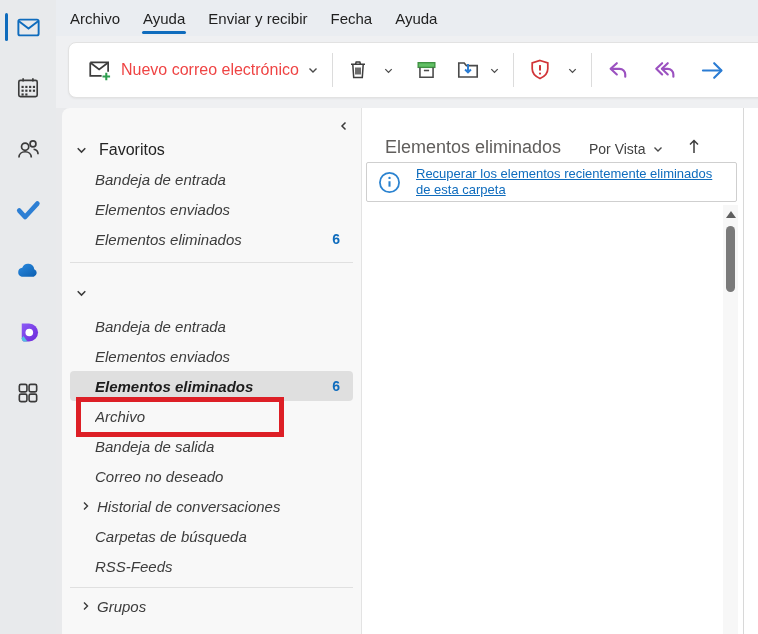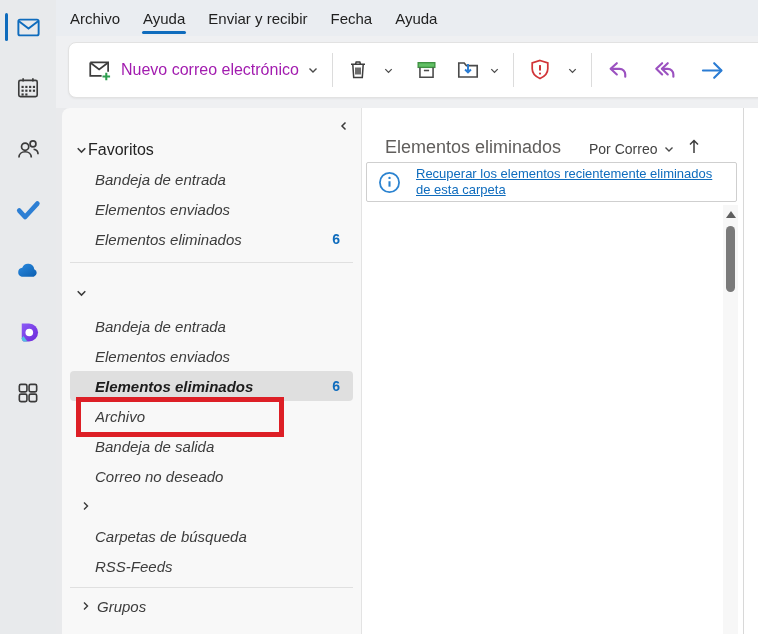--- a/index.html
+++ b/index.html
@@ -24,32 +24,32 @@
   .tab { margin-right:21px; font-size:15px; color:#1f1f1f; position:relative; padding:2px 1px; cursor:pointer; white-space:nowrap; }
   .tab.active::after { content:""; position:absolute; left:0; right:0; bottom:-5px; height:3px;
                        border-radius:2px; background:#0f6cbd; }
 
   
   #ribbonstrip { position:absolute; left:56px; top:36px; width:702px; height:72px; background:#eff0f2; }
   #ribbon { position:absolute; left:12px; top:6px; right:-12px; height:56px; background:#ffffff;
             border:1px solid #e2e2e2; border-radius:8px; box-shadow:0 1px 2px rgba(0,0,0,.05);
             display:flex; align-items:center; padding:0 8px 0 18px; }
   .rbtn { display:flex; align-items:center; gap:8px; cursor:pointer; }
-  .rlabel { font-size:16px; color:#a21caf; white-space:nowrap; }
+  .rlabel { font-size:16px; color:#ef4444; white-space:nowrap; }
   .vdiv { width:1px; height:34px; background:#dcdcdc; margin:0 13px; flex:0 0 1px; }
   .chev { display:flex; align-items:center; cursor:pointer; }
 
   
   #content { position:absolute; left:56px; top:108px; width:702px; height:526px; background:#e9eaec; }
 
   
   #folderpane { position:absolute; left:6px; top:0; width:300px; height:526px; background:#f8f8f8;
                 border-top-left-radius:8px; border-right:1px solid #e3e3e3; overflow:hidden; }
   .collapse { position:absolute; top:8px; right:9px; cursor:pointer; padding:2px; }
-  .fsect { display:flex; align-items:center; gap:0; padding-left:13px; margin-top:28px; height:28px;
+  .fsect { display:flex; align-items:center; gap:11px; padding-left:13px; margin-top:28px; height:28px;
            font-size:16px; color:#242424; cursor:pointer; }
   .acct-chevron { padding-left:13px; margin-top:18px; height:24px; display:flex; align-items:center; cursor:pointer; }
   .frows { margin-top:0; }
   .frows.acct { margin-top:6px; }
   .frow { display:flex; align-items:center; height:30px; margin:0 8px; padding:0 13px 0 25px;
           border-radius:4px; font-size:15px; color:#3c3c3c; cursor:pointer; }
   .frow.expandable { padding-left:10px; gap:5px; }
   .frow.groups { height:24px; margin-top:6px; }
   .fr-label { flex:1; white-space:nowrap; overflow:hidden;font-style:italic; }
   .fr-count { font-size:14px; color:#0f6cbd; }
@@ -313,20 +313,21 @@
         <div class="frow">
           <span class="fr-label">Bandeja de salida</span>
         </div>
         <div class="frow">
           <span class="fr-label">Correo no deseado</span>
         </div>
         <div class="frow expandable">
           <svg width="12" height="12" viewBox="0 0 12 12">
               <path d="M4 2.5 L7.5 6 L4 9.5" stroke="#3a3a3a" stroke-width="1.4" fill="none"></path>
             </svg>
+          <span class="fr-label">Historial de conversaciones</span>
         </div>
         <div class="frow">
           <span class="fr-label">Carpetas de búsqueda</span>
         </div>
         <div class="frow">
           <span class="fr-label">RSS-Feeds</span>
         </div>
       </div>
 
       <div class="fdivider second"></div>
@@ -338,21 +339,21 @@
         <span class="fr-label">Grupos</span>
       </div>
 
       <div class="red-box"></div>
     </section>
 
     <section id="messagepane">
       <div class="mp-title">Elementos eliminados</div>
 
       <div class="mp-sort">
-        <span>Por Correo</span>
+        <span>Por Vista</span>
         <svg width="12" height="12" viewBox="0 0 12 12">
             <path d="M2.5 4.5 l3.5 3.5 3.5-3.5" stroke="#4a4a4a" stroke-width="1.4" fill="none"></path>
           </svg>
       </div>
 
       <div class="mp-up">
         <svg width="14" height="19" viewBox="0 0 14 19" fill="none" stroke="#3d3d3d" stroke-width="1.5">
           <path d="M7 16 V3.5 M3 7.5 L7 3.5 l4 4"></path>
         </svg>
       </div>

